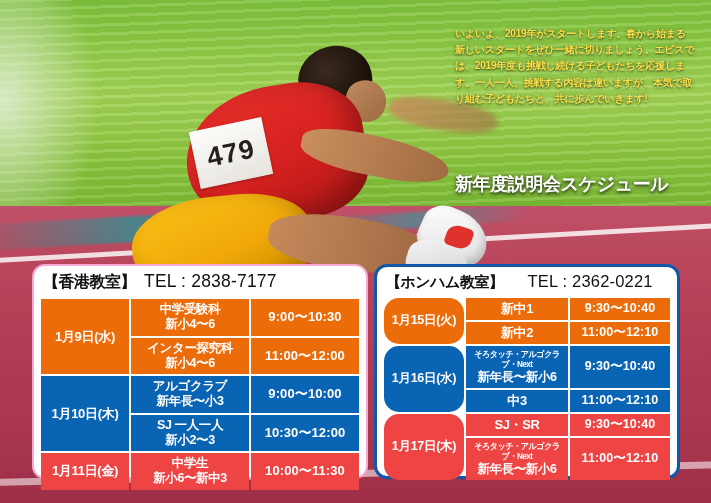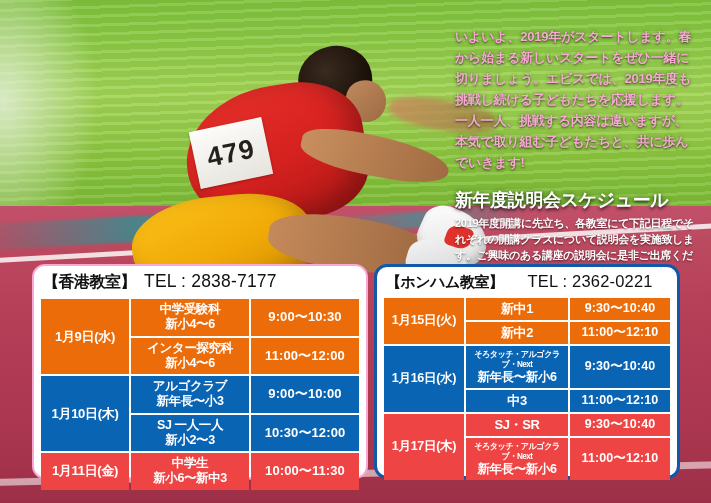--- a/index.html
+++ b/index.html
@@ -125,27 +125,27 @@
   .headline{
     position:absolute;left:36px;top:24px;z-index:6;
     color:#ef1b17;font-weight:bold;font-size:31px;line-height:1.28;
     letter-spacing:0.5px;
     text-shadow:0 0 4px rgba(255,255,255,.55),1px 1px 0 rgba(255,255,255,.4);
   }
 
   
   .intro{
     position:absolute;left:455px;top:26px;width:240px;z-index:6;
-    color:#f9a8d4;font-weight:bold;font-size:13px;line-height:1.62;
+    color:#fde047;font-weight:bold;font-size:10px;line-height:1.62;
     letter-spacing:-0.2px;
     text-shadow:0 1px 2px rgba(0,0,0,.55),0 0 4px rgba(0,0,0,.35);
   }
 
   
-  .sched{position:absolute;left:455px;top:188px;width:240px;z-index:6;}
+  .sched{position:absolute;left:455px;top:172px;width:240px;z-index:6;}
   .sched-title{
     color:#ffffff;font-weight:bold;font-size:18px;letter-spacing:-0.4px;
     text-shadow:0 2px 3px rgba(0,0,0,.6),0 0 5px rgba(0,0,0,.45);
     margin-bottom:4px;
   }
   .sched-desc{
     color:#ffffff;font-weight:bold;font-size:11px;line-height:1.45;
     letter-spacing:-0.3px;
     text-shadow:0 1px 2px rgba(0,0,0,.6);
   }
@@ -175,21 +175,21 @@
     color:#ffffff;font-weight:bold;text-align:center;vertical-align:middle;
     padding:3px 2px;line-height:1.22;
   }
   .c-orange{background:#ED6C0A;}
   .c-blue{background:#0A64B4;}
   .c-green{background:#ef4444;}
 
   .col-date{width:84px;font-size:13px;letter-spacing:-0.3px;}
   .col-time{width:104px;font-size:13px;letter-spacing:0.1px;}
   .col-course{font-size:12.5px;letter-spacing:-0.4px;}
-  .card-right .col-date{width:76px;font-size:12.5px;}
+  .card-right .col-date{width:76px;font-size:12.5px;border-radius:15px;}
   .card-right .col-time{width:96px;font-size:12.5px;}
   .card-right .col-course{font-size:13px;}
   .course-small{font-size:8.6px;letter-spacing:-0.6px;display:block;
     transform:scaleX(0.95);transform-origin:center;}
   .course-sub{display:block;font-size:12.5px;letter-spacing:-0.4px;}
 </style>
 </head>
 <body>
 
 <div class="flyer">
@@ -221,21 +221,20 @@
         <span>479</span>
       </div>
     </div>
   </div>
 
 
   <div class="intro">いよいよ、2019年がスタートします。春から始まる新しいスタートをぜひ一緒に切りましょう。エビスでは、2019年度も挑戦し続ける子どもたちを応援します。一人一人、挑戦する内容は違いますが、本気で取り組む子どもたちと、共に歩んでいきます!</div>
 
   <div class="sched">
     <div class="sched-title">新年度説明会スケジュール</div>
-    <div class="sched-desc">2019年度開講に先立ち、各教室にて下記日程でそれぞれの開講クラスについて説明会を実施致します。ご興味のある講座の説明会に是非ご出席ください!</div>
   </div>
 
   <div class="card card-left">
     <div class="card-head">
       <span class="room">【香港教室】</span>
       <span class="tel">TEL : 2838-7177</span>
     </div>
     <table class="sched-table">
       <tbody>
           <tr>

